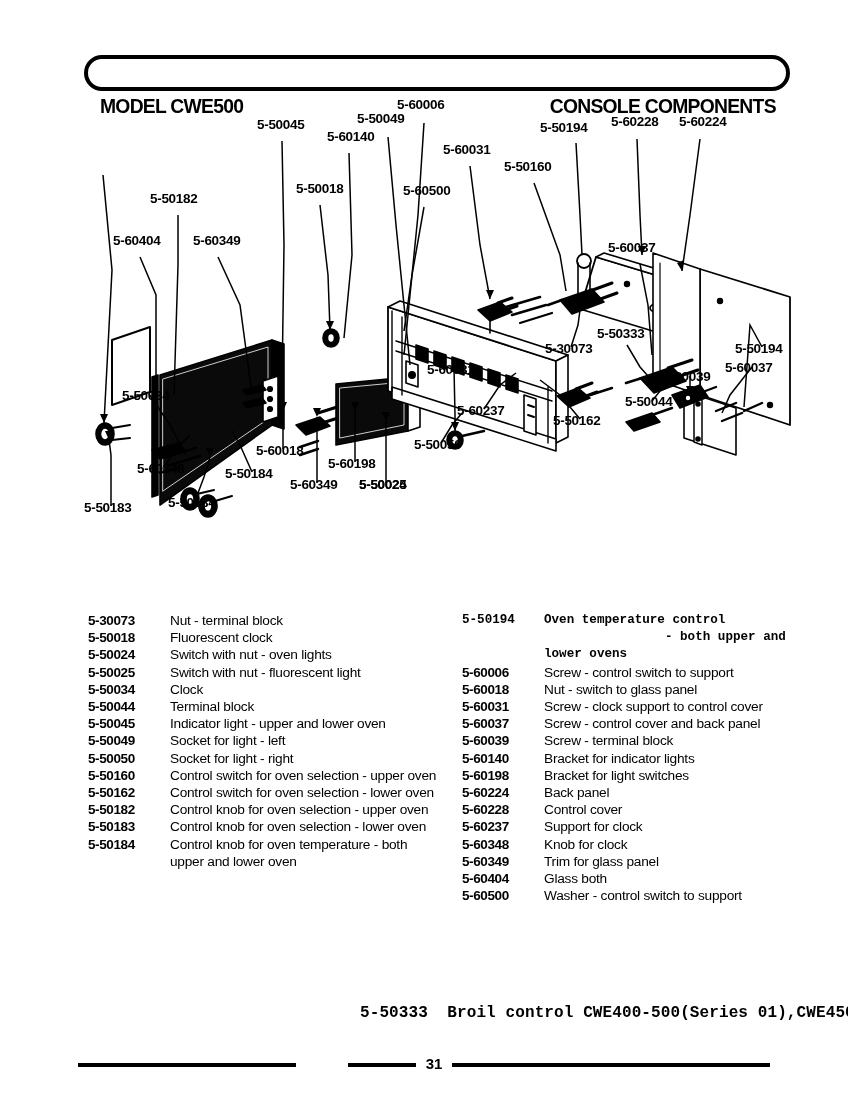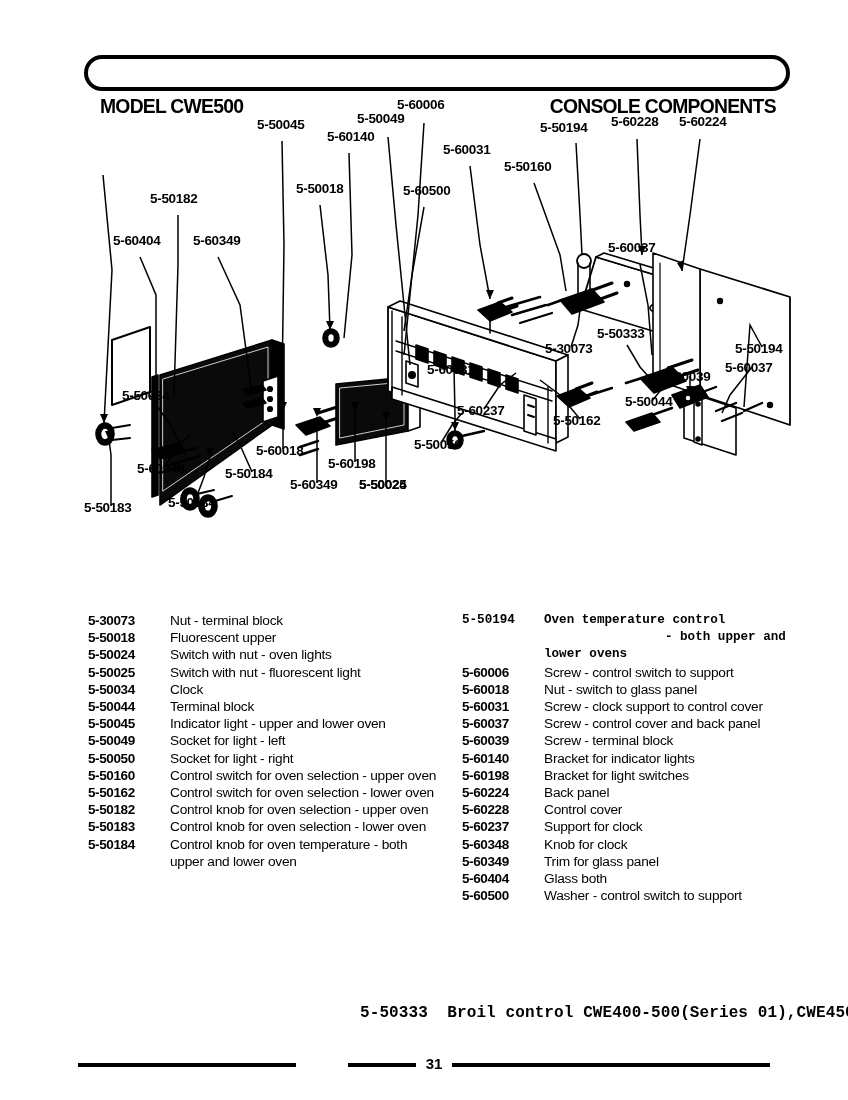--- a/index.html
+++ b/index.html
@@ -403,21 +403,21 @@
 </div>
 
 <div id="parts-list">
   <div class="col left" id="col-left">
       <div class="prow">
         <div class="pnum">5-30073</div>
         <div class="pdesc">Nut - terminal block</div>
       </div>
       <div class="prow">
         <div class="pnum">5-50018</div>
-        <div class="pdesc">Fluorescent upper</div>
+        <div class="pdesc">Fluorescent clock</div>
       </div>
       <div class="prow">
         <div class="pnum">5-50024</div>
         <div class="pdesc">Switch with nut - oven lights</div>
       </div>
       <div class="prow">
         <div class="pnum">5-50025</div>
         <div class="pdesc">Switch with nut - fluorescent light</div>
       </div>
       <div class="prow">

